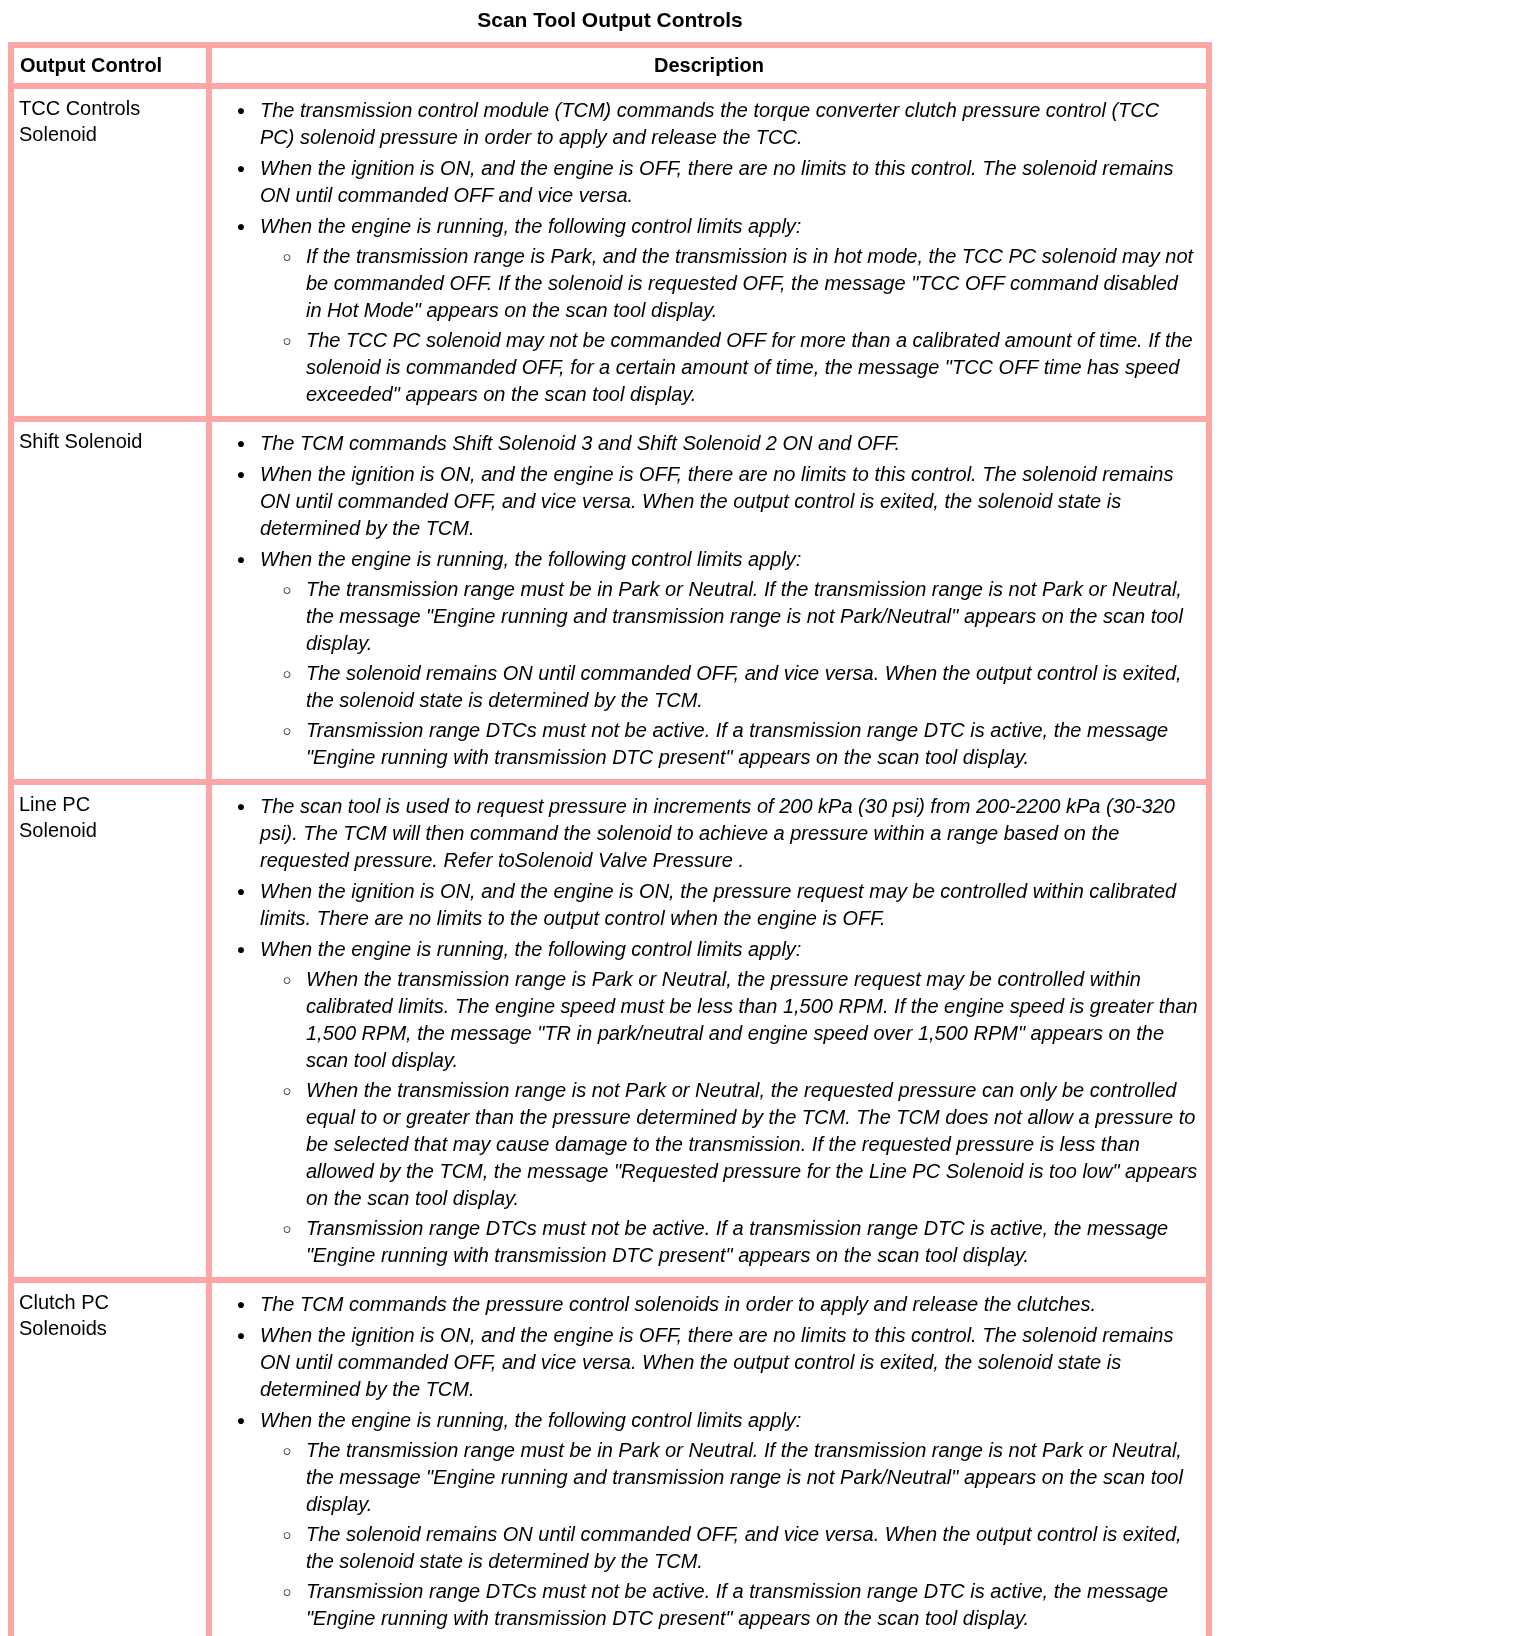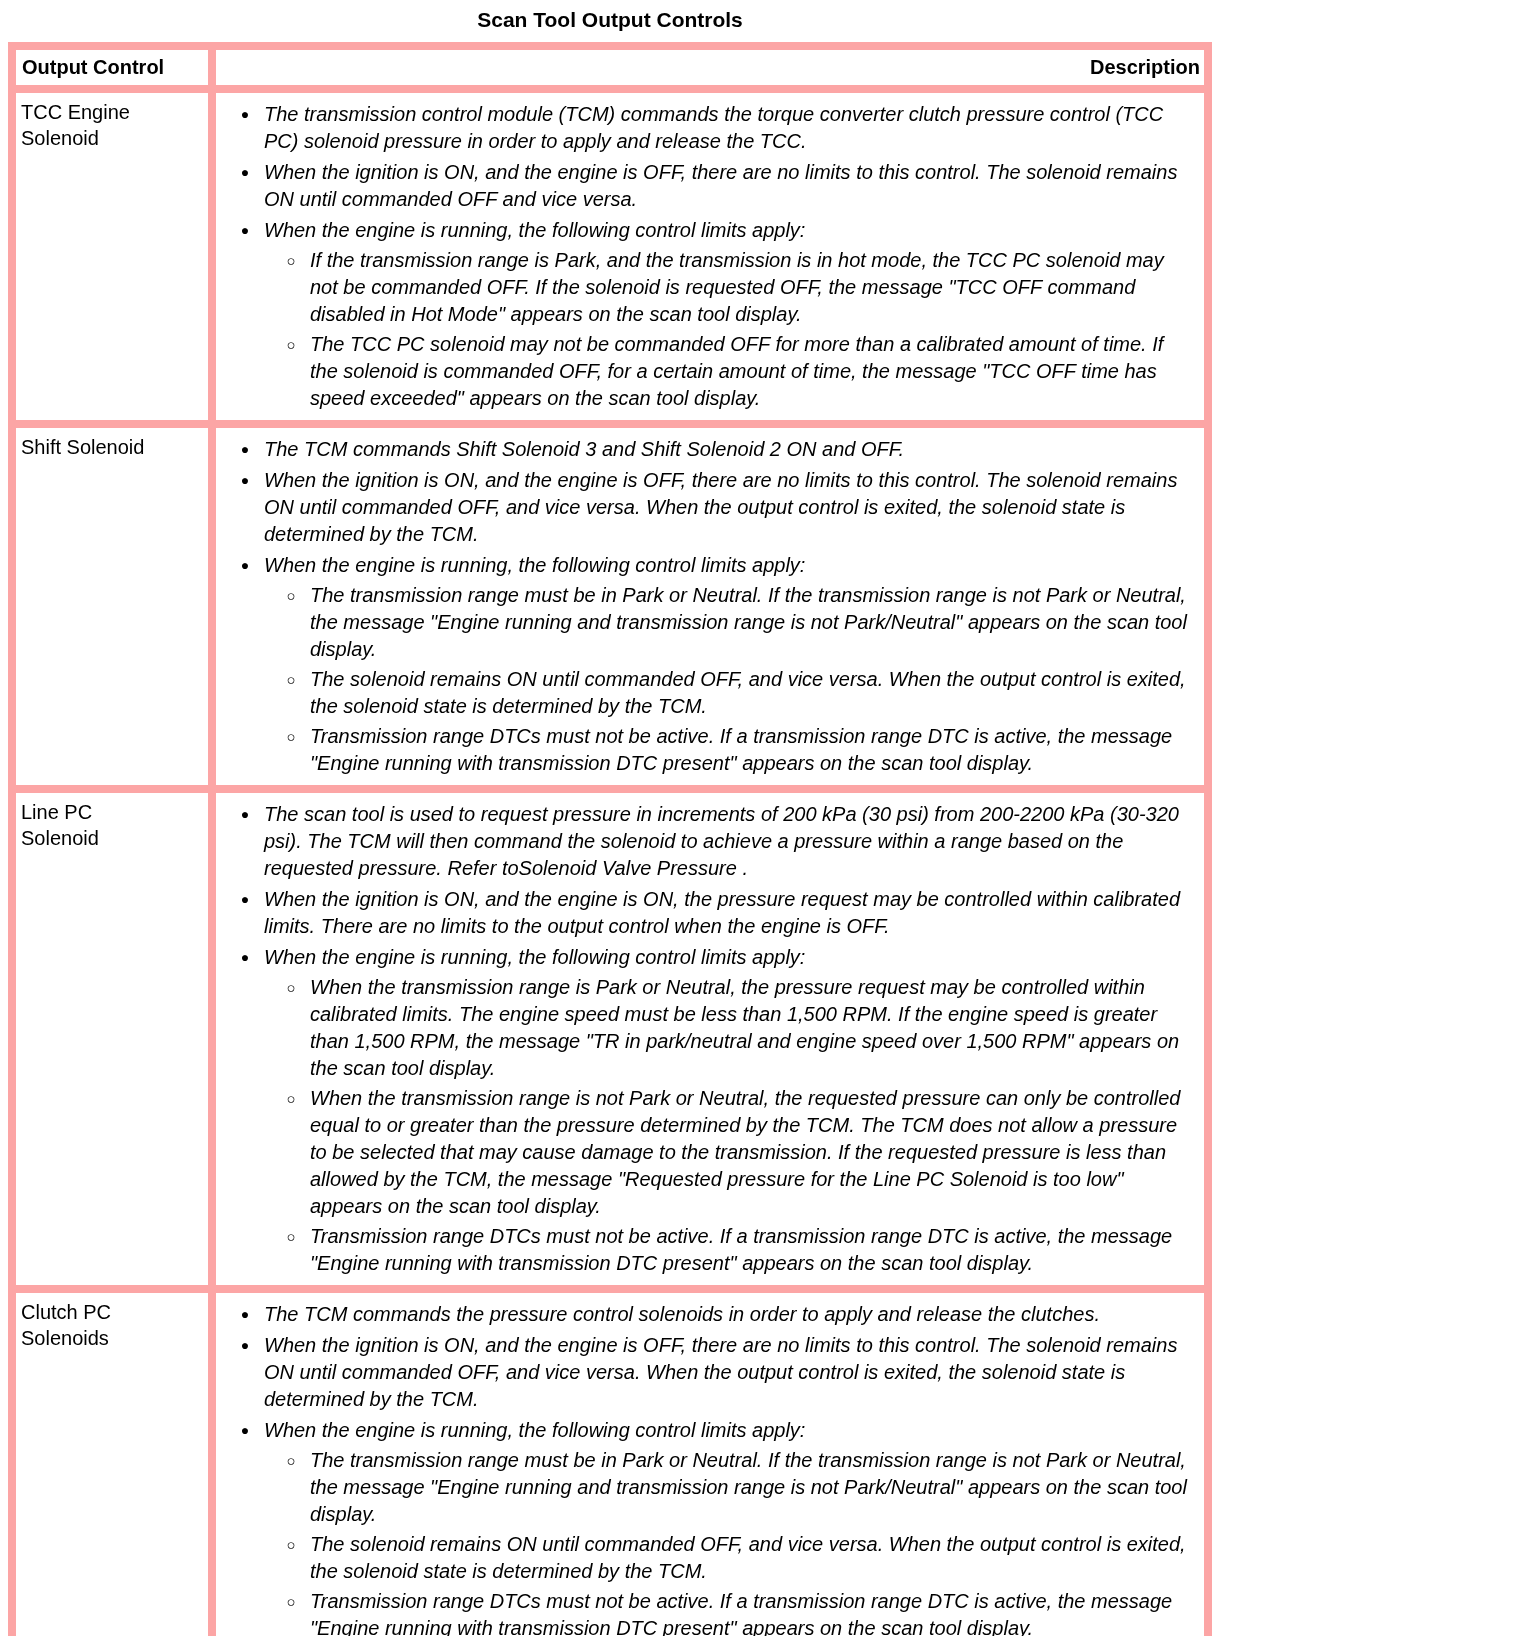--- a/index.html
+++ b/index.html
@@ -21,31 +21,31 @@
     padding: 4px 0 10px 0;
   }
   table.tbl {
     border-collapse: collapse;
     width: 100%;
     table-layout: fixed;
     border: 3px solid #000;
   }
   table.tbl th,
   table.tbl td {
-    border: 8px solid #fca5a5;
+    border: 6px solid #fca5a5;
     vertical-align: top;
     font-size: 20px;
   }
   th.col-control, td.col-control { width: 182px; }
   th {
     font-weight: bold;
     padding: 6px 4px;
   }
   th.col-control { text-align: left; padding-left: 6px; }
-  th.col-desc { text-align: right; }
+  th.col-desc { text-align: center; }
   td.cell-control {
     padding: 6px 4px 6px 5px;
     line-height: 1.32;
     white-space: pre-line;
   }
   td.cell-desc {
     padding: 4px 8px 8px 0;
     line-height: 1.35;
   }
   .bullet-item {
@@ -85,21 +85,21 @@
   <div class="title">Scan Tool Output Controls</div>
   <table class="tbl">
     <thead>
       <tr>
         <th class="col-control">Output Control</th>
         <th class="col-desc">Description</th>
       </tr>
     </thead>
     <tbody id="table-body">
         <tr>
-          <td class="col-control cell-control">TCC Engine
+          <td class="col-control cell-control">TCC Controls
 Solenoid</td>
           <td class="cell-desc">
             <div class="bullet-item">
               <span class="marker l1">●</span>
               <span class="btext">The transmission control module (TCM) commands the torque converter clutch pressure control (TCC PC) solenoid pressure in order to apply and release the TCC.</span>
             </div>
             <div class="bullet-item">
               <span class="marker l1">●</span>
               <span class="btext">When the ignition is ON, and the engine is OFF, there are no limits to this control. The solenoid remains ON until commanded OFF and vice versa.</span>
             </div>

